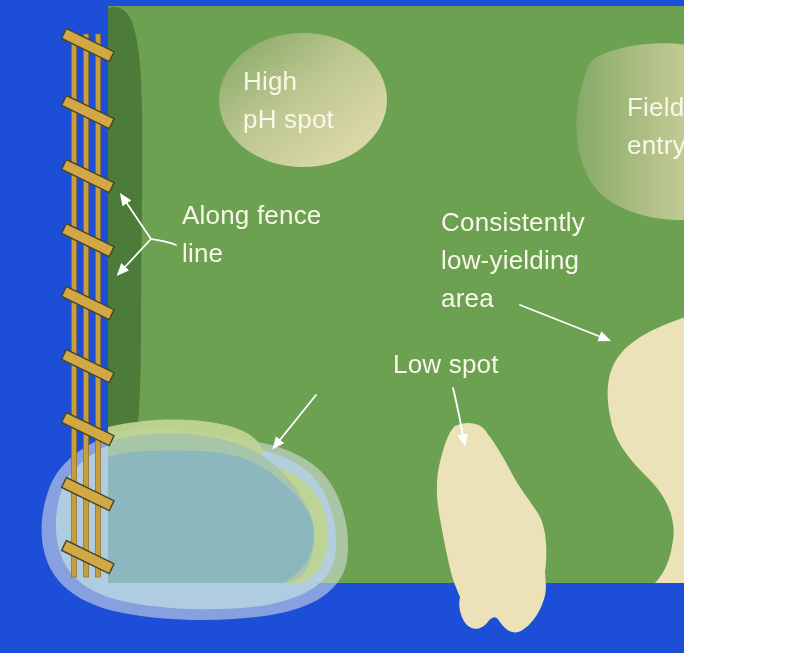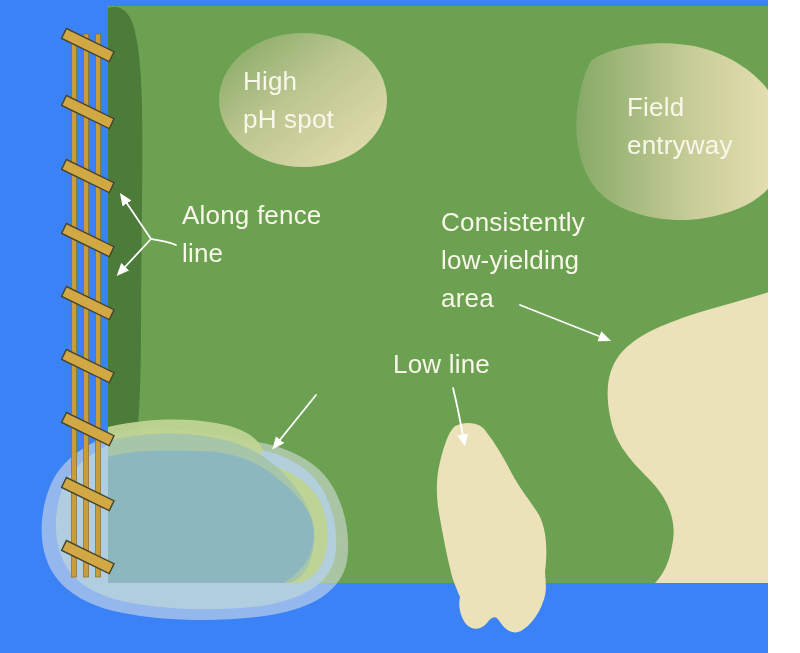--- a/index.html
+++ b/index.html
@@ -1,19 +1,19 @@
 <!DOCTYPE html>
 <html><head>
 <meta charset="utf-8">
 <style>
   html,body{margin:0;padding:0;background:#ffffff;}
   .stage{
     position:relative;
-    width:768px;height:653px;
-    background:#3b82f6;
+    width:684px;height:653px;
+    background:#1d4ed8;
     overflow:hidden;
     font-family:"Liberation Sans", sans-serif;
   }
   .stage svg{position:absolute;left:0;top:0;}
   .lbl{
     position:absolute;
     color:#f9f7ea;
     font-size:26px;
     line-height:38px;
     white-space:pre-line;
@@ -121,15 +121,15 @@
 entryway</div>
 
   <div class="lbl" style="left:441px;top:203px;">Consistently
 low-yielding
 area</div>
 
   <div class="lbl" style="left:182px;top:196px;">Along fence
 line</div>
 
 
-  <div class="lbl" style="left:393px;top:345px;">Low line</div>
+  <div class="lbl" style="left:393px;top:345px;">Low spot</div>
 
 </div>
 
 </body></html>

